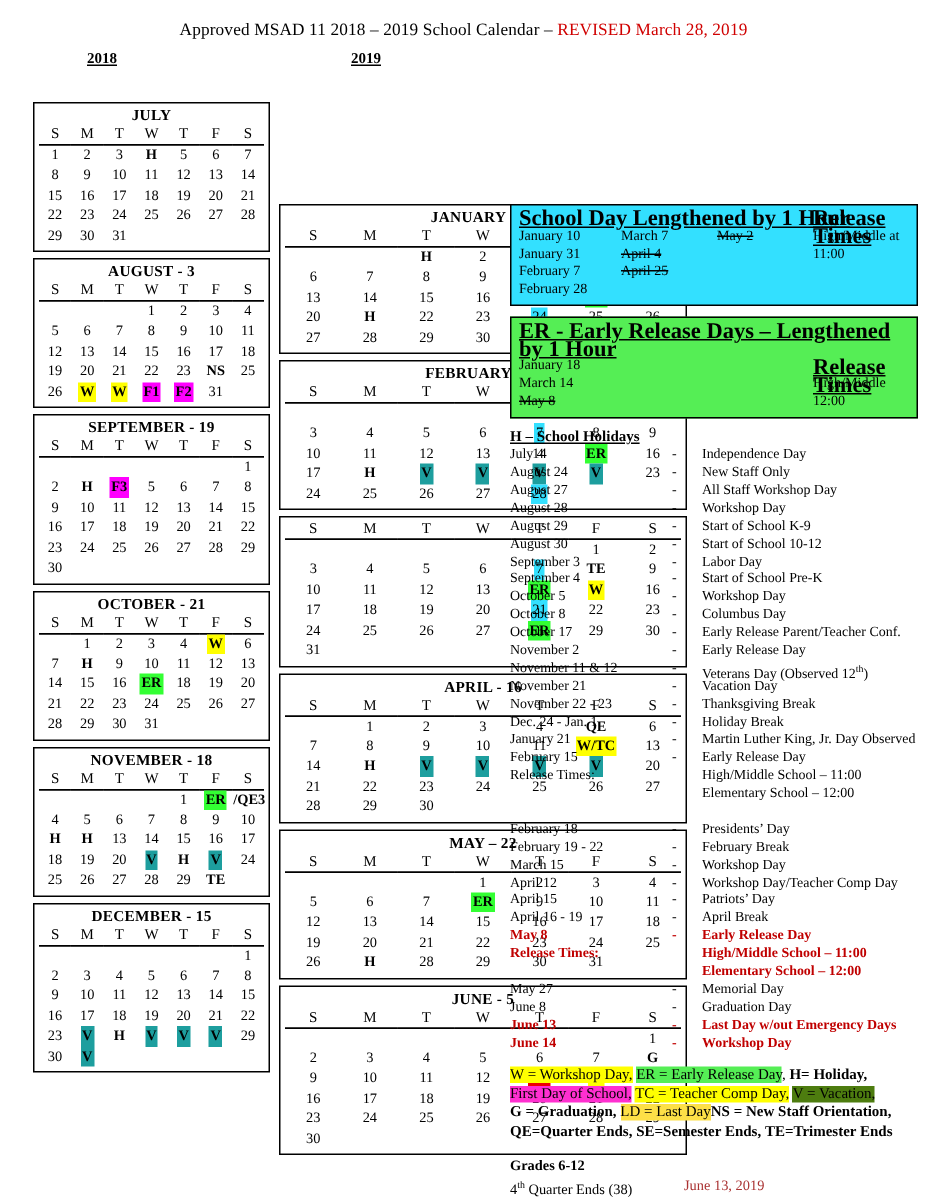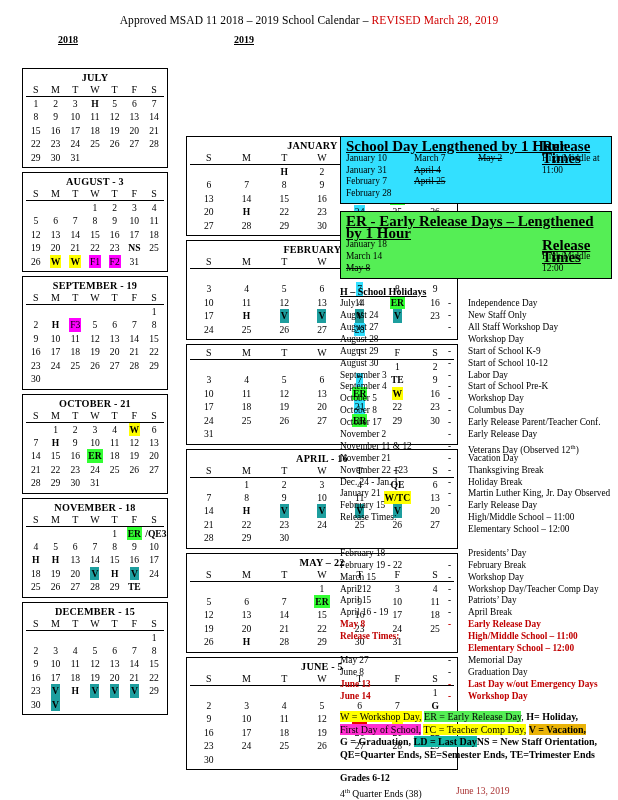--- a/index.html
+++ b/index.html
@@ -16,21 +16,21 @@
   }
   .title .rev{color:#d00000;}
 
   .yearrow{position:relative;height:18px;margin-top:8px;}
   .yr{position:absolute;font-weight:bold;font-size:10px;text-decoration:underline;}
   .yr.a{left:58px;}
   .yr.b{left:234px;}
 
   .cols{position:absolute;top:68px;left:0;width:618px;}
 
-  .monthcol{position:absolute;top:0;width:146px;}
+  .monthcol{position:absolute;top:0;width:158px;}
   .monthcol.left{left:22px;}
   .monthcol.right{left:186px;}
 
   .month{
     border:1.4px solid #000;margin-bottom:4px;
     padding:2px 3px 3px 3px;background:#fff;
   }
   .mname{
     text-align:center;font-weight:bold;font-size:10.2px;
     letter-spacing:0.2px;line-height:13px;
@@ -43,21 +43,21 @@
   table.cal td{
     font-size:9.6px;text-align:center;padding:0;line-height:13.4px;
     height:13.4px;vertical-align:middle;white-space:nowrap;
   }
   .d{display:inline-block;padding:0 1px;}
   .bold{font-weight:bold;}
   .hl-y{background:#ffff00;font-weight:bold;}
   .hl-g{background:#33ff33;font-weight:bold;}
   .hl-c{background:#33e0ff;}
   .hl-t{background:#1d9e9e;font-weight:bold;}
-  .hl-m{background:#ff00ff;font-weight:normal;}
+  .hl-m{background:#ff00ff;font-weight:bold;}
   .hl-r{background:#ee0000;font-weight:bold;}
   td.cellspan{font-size:9.2px;}
 
   
   .right{position:absolute;top:68px;left:340px;width:272px;}
   .box{border:1.5px solid #000;padding:3px 5px 4px 5px;margin-bottom:7px;}
   .box.cyan{background:#33e0ff;}
   .box.green{background:#55ee55;}
   .boxhead{font-weight:bold;font-size:15px;text-decoration:underline;line-height:12px;}
   .boxrow{font-size:9.4px;line-height:11.6px;position:relative;height:11.6px;}
@@ -72,22 +72,22 @@
   .hd{position:absolute;left:0;}
   .hs{position:absolute;left:108px;}
   .hv{position:absolute;left:128px;}
   .hrow.red .hd,.hrow.red .hs,.hrow.red .hv{color:#c00000;font-weight:bold;}
 
   .legend{font-size:10px;line-height:12.4px;margin-top:9px;}
   .legend b{font-weight:bold;}
   .lg-y{background:#ffff00;}
   .lg-g{background:#55ee55;}
   .lg-m{background:#ff2fd0;}
-  .lg-t{background:#eab308;font-weight:bold;}
-  .lg-r{background:#14b8a6;font-weight:bold;}
+  .lg-t{background:#4d7c0f;}
+  .lg-r{background:#fde047;font-weight:normal;}
 
   .grades{margin-top:11px;font-size:9.6px;line-height:12.6px;}
   .gtitle{font-weight:bold;}
   .grow{position:relative;height:12.6px;}
   .gl{position:absolute;left:0;}
   .gr{position:absolute;left:116px;color:#a33;}
   sup{font-size:6.6px;vertical-align:super;}
 </style>
 </head>
 <body>

